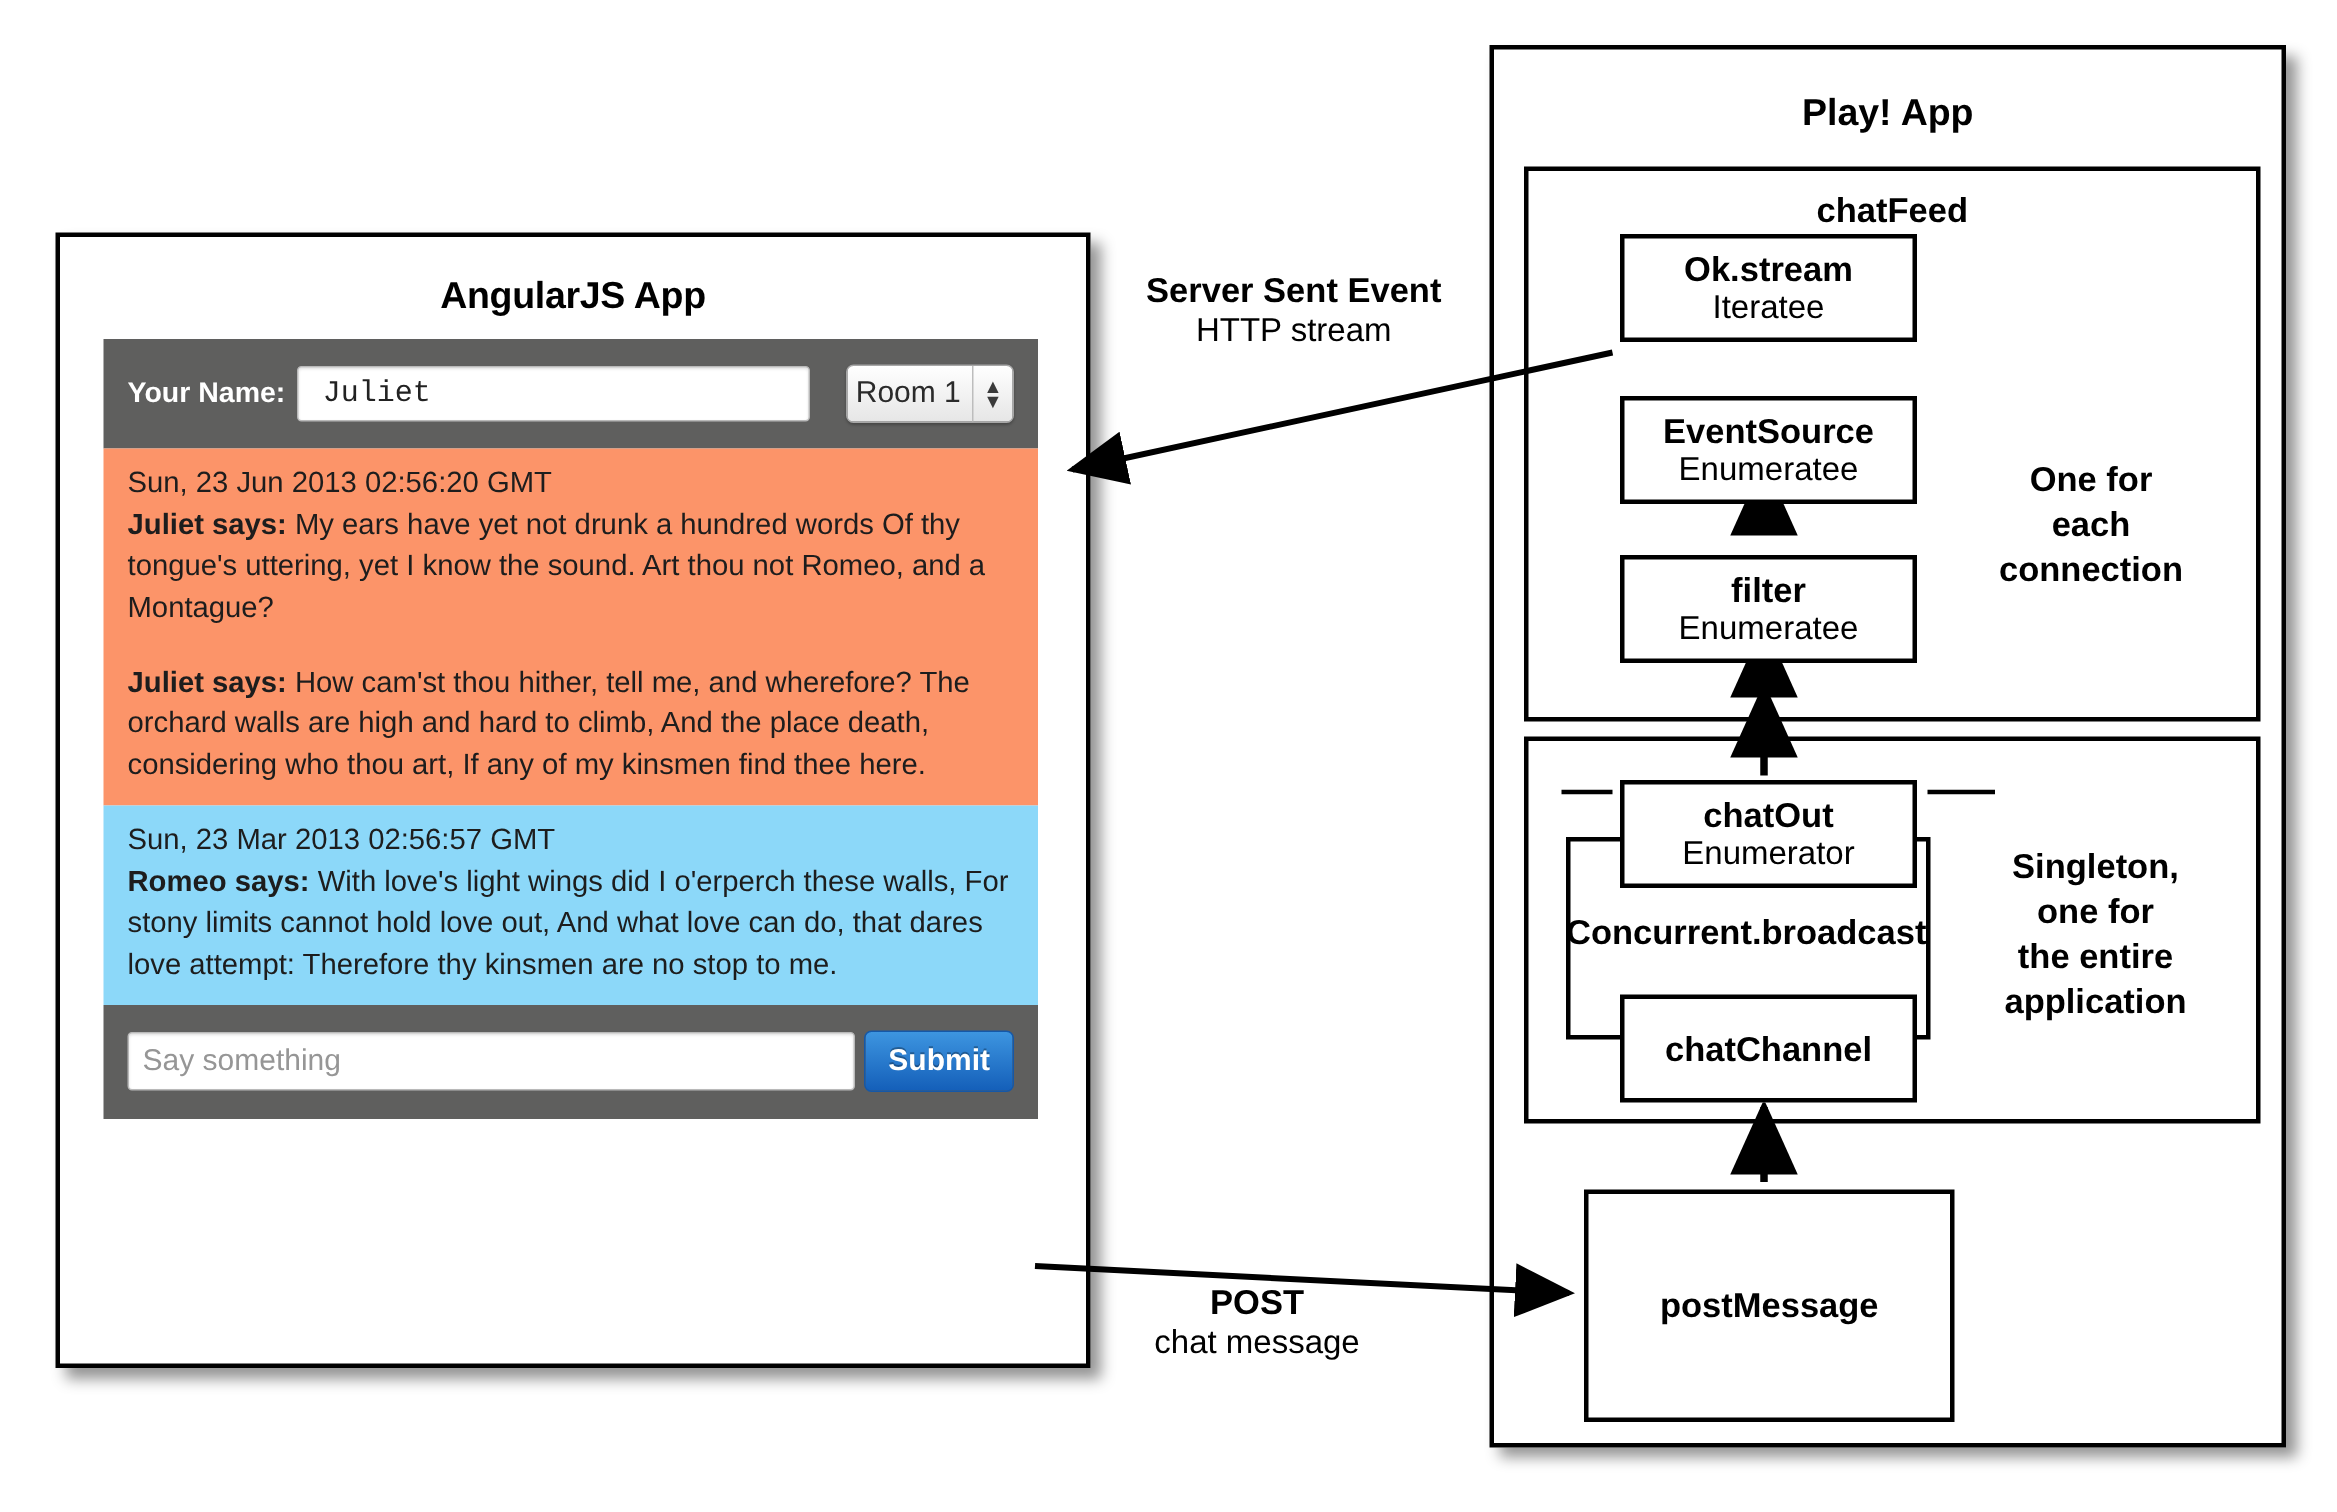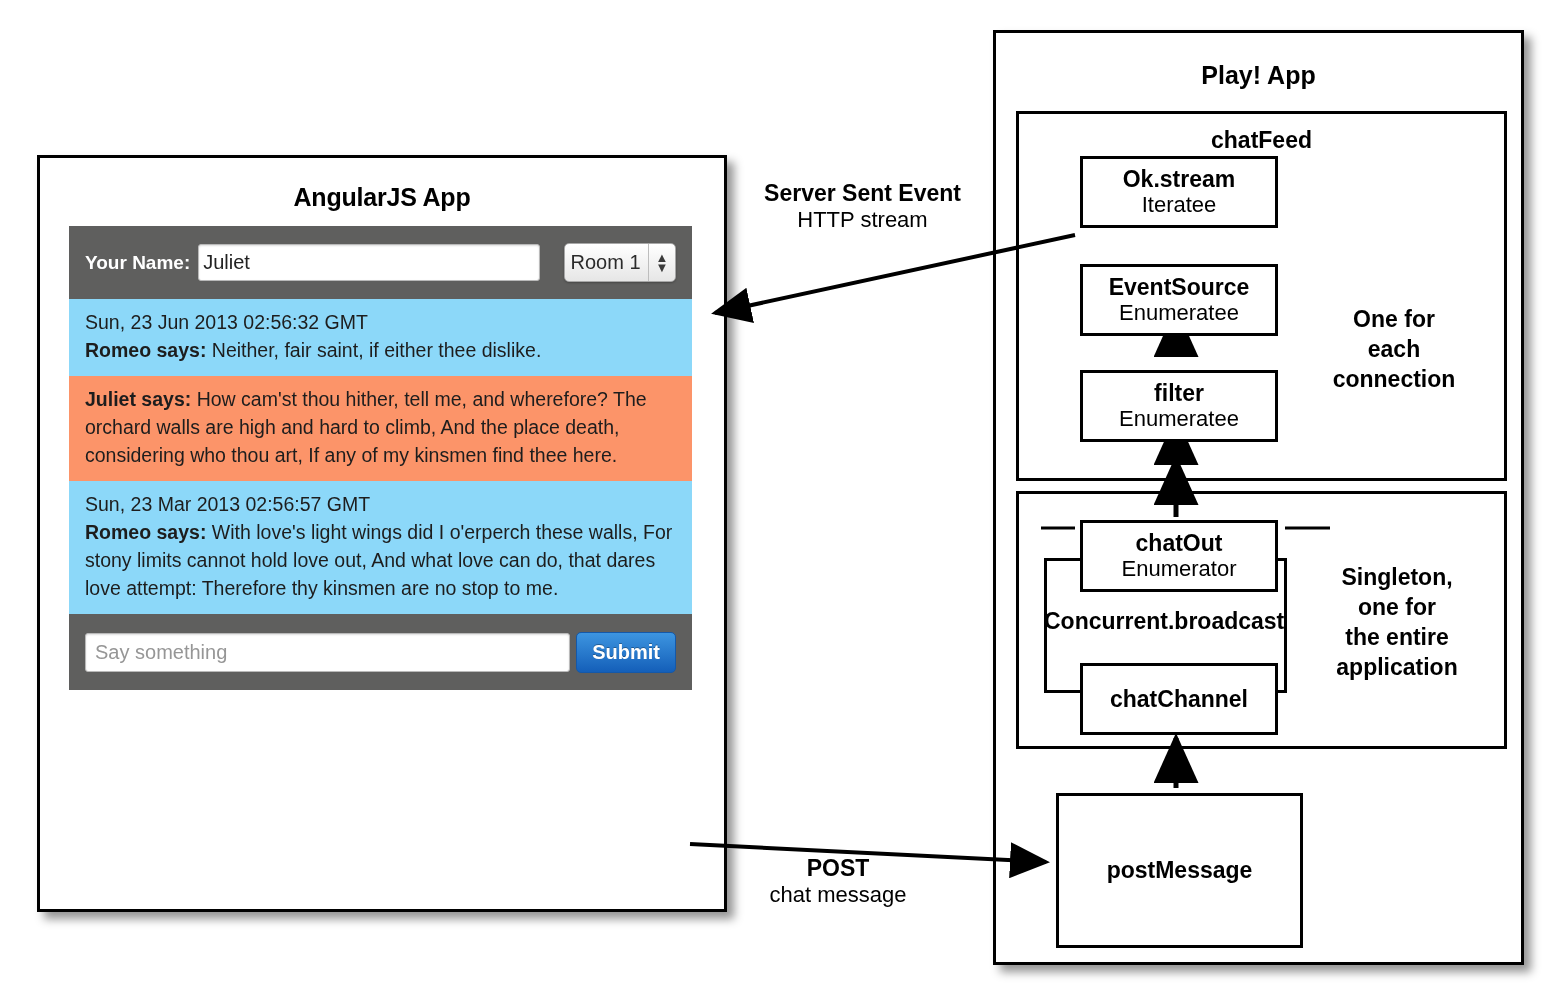--- a/index.html
+++ b/index.html
@@ -61,23 +61,23 @@
     color: #ffffff;
     font-weight: bold;
     font-size: 19px;
     margin-right: 8px;
     white-space: nowrap;
   }
   #name-input {
     flex: 1;
     height: 37px;
     font-size: 20px;
-    font-family: Liberation Sans, sans-serif;
+    font-family: Liberation Mono, monospace;
     color: #222;
-    padding: 2px 4px;
+    padding: 2px 16px;
     border: 1px solid #b9b9b9;
     border-radius: 3px;
     background: #ffffff;
     box-shadow: inset 0 1px 2px rgba(0,0,0,0.13);
     box-sizing: border-box;
     outline: none;
   }
   #room-select {
     margin-left: 24px;
     height: 39px;
@@ -245,23 +245,23 @@
       <div id="room-select">
         <span id="room-select-value">Room 1</span>
         <span id="room-select-arrows">
           <span>▲</span>
             <span>▼</span>
         </span>
       </div>
     </div>
 
     <div id="message-list">
-      <div class="msg blue">
-        <span class="time">Sun, 23 Jun 2013 02:56:32 GMT</span>
-        <span class="who">Romeo says:</span><span> Neither, fair saint, if either thee dislike.</span>
+      <div class="msg orange">
+        <span class="time">Sun, 23 Jun 2013 02:56:20 GMT</span>
+        <span class="who">Juliet says:</span><span> My ears have yet not drunk a hundred words Of thy tongue's uttering, yet I know the sound. Art thou not Romeo, and a Montague?</span>
       </div>
       <div class="msg orange">
         <span class="who">Juliet says:</span><span> How cam'st thou hither, tell me, and wherefore? The orchard walls are high and hard to climb, And the place death, considering who thou art, If any of my kinsmen find thee here.</span>
       </div>
       <div class="msg blue">
         <span class="time">Sun, 23 Mar 2013 02:56:57 GMT</span>
         <span class="who">Romeo says:</span><span> With love's light wings did I o'erperch these walls, For stony limits cannot hold love out, And what love can do, that dares love attempt: Therefore thy kinsmen are no stop to me.</span>
       </div>
     </div>
 

